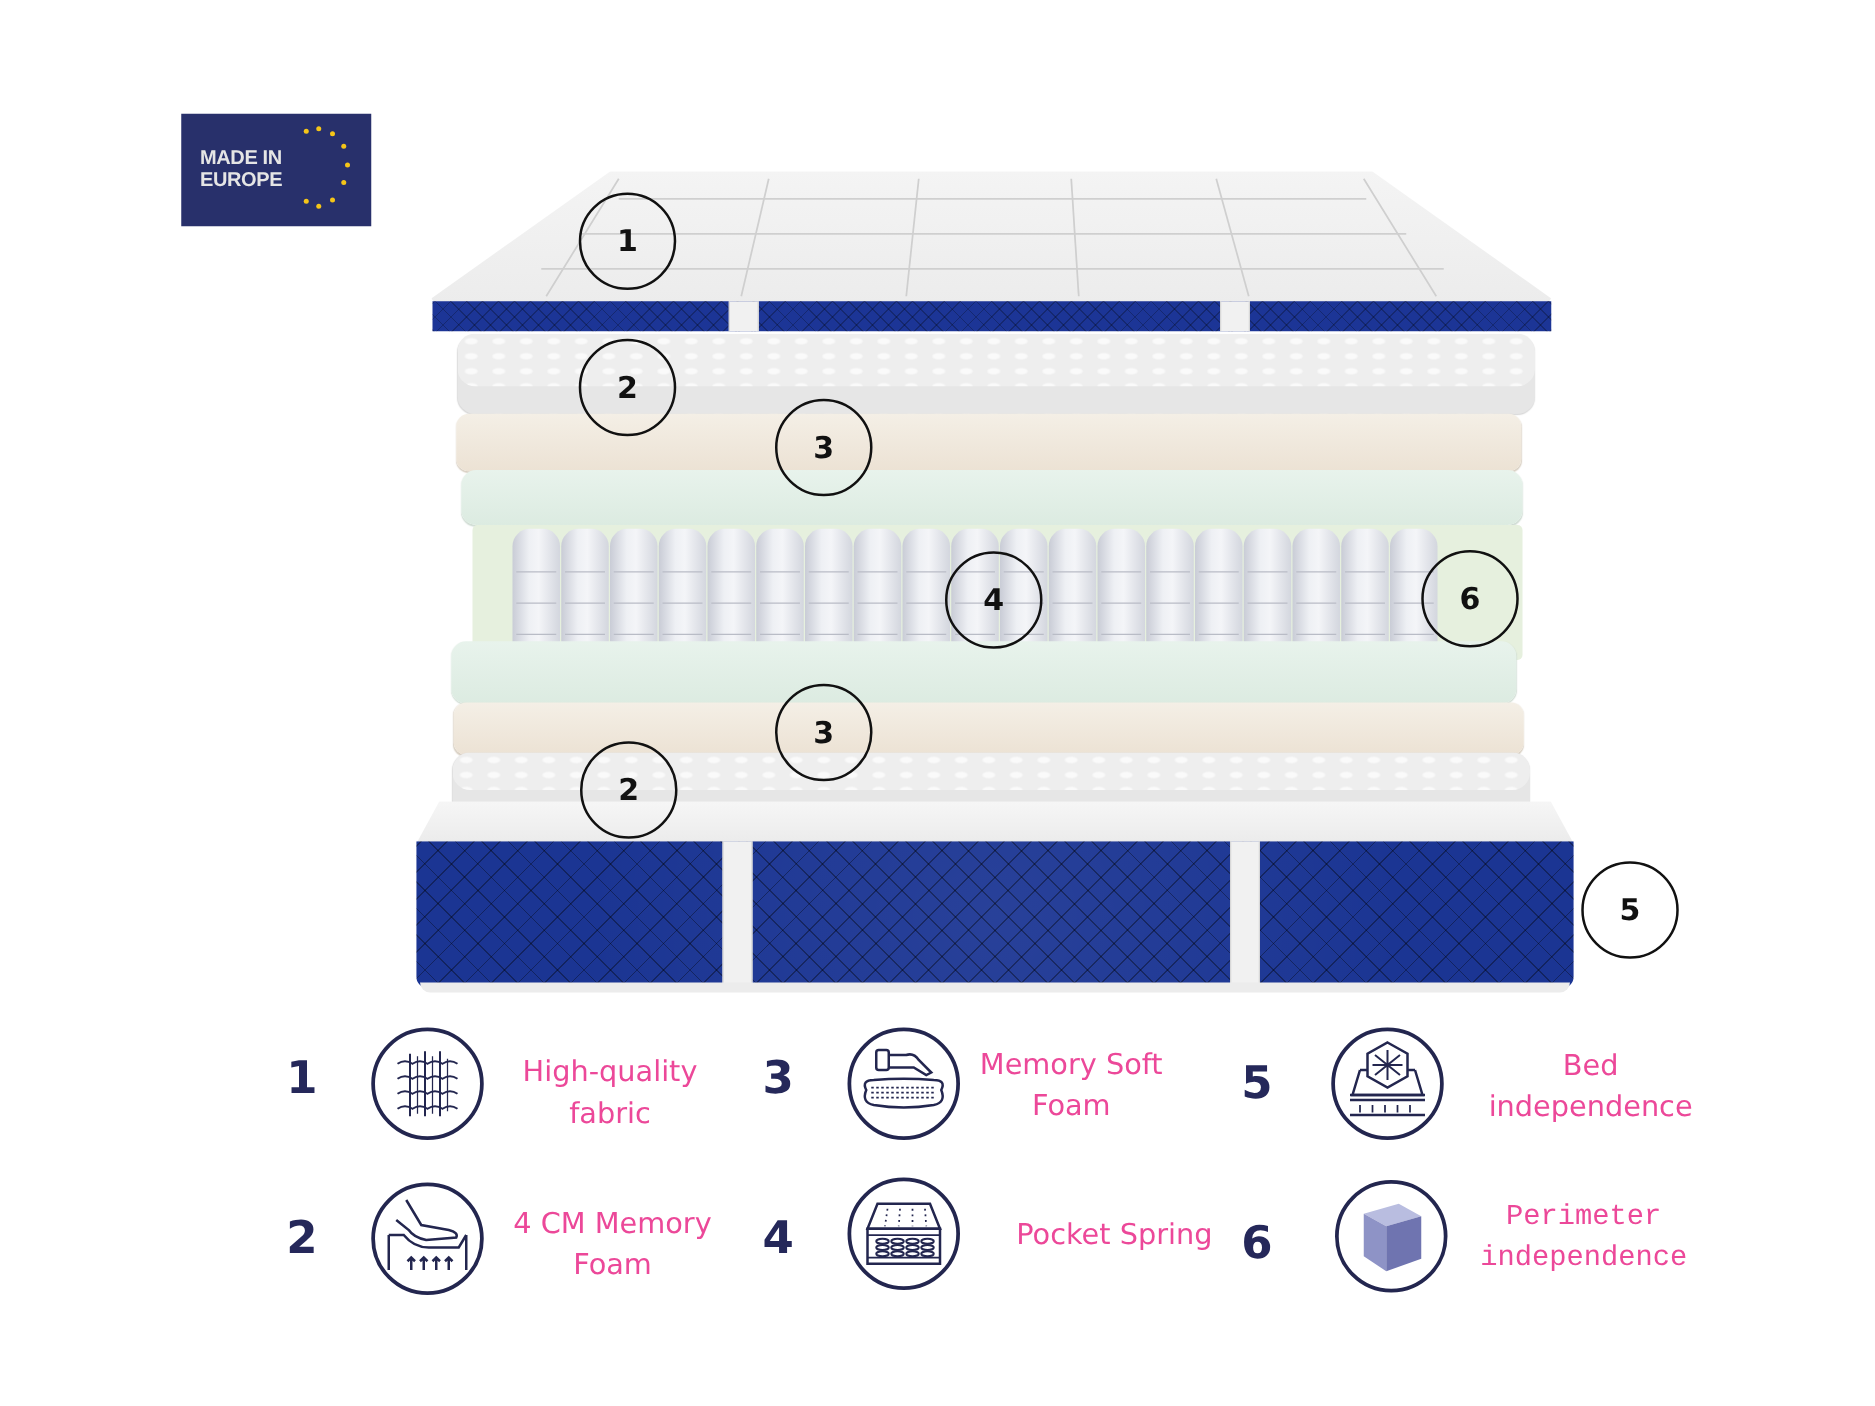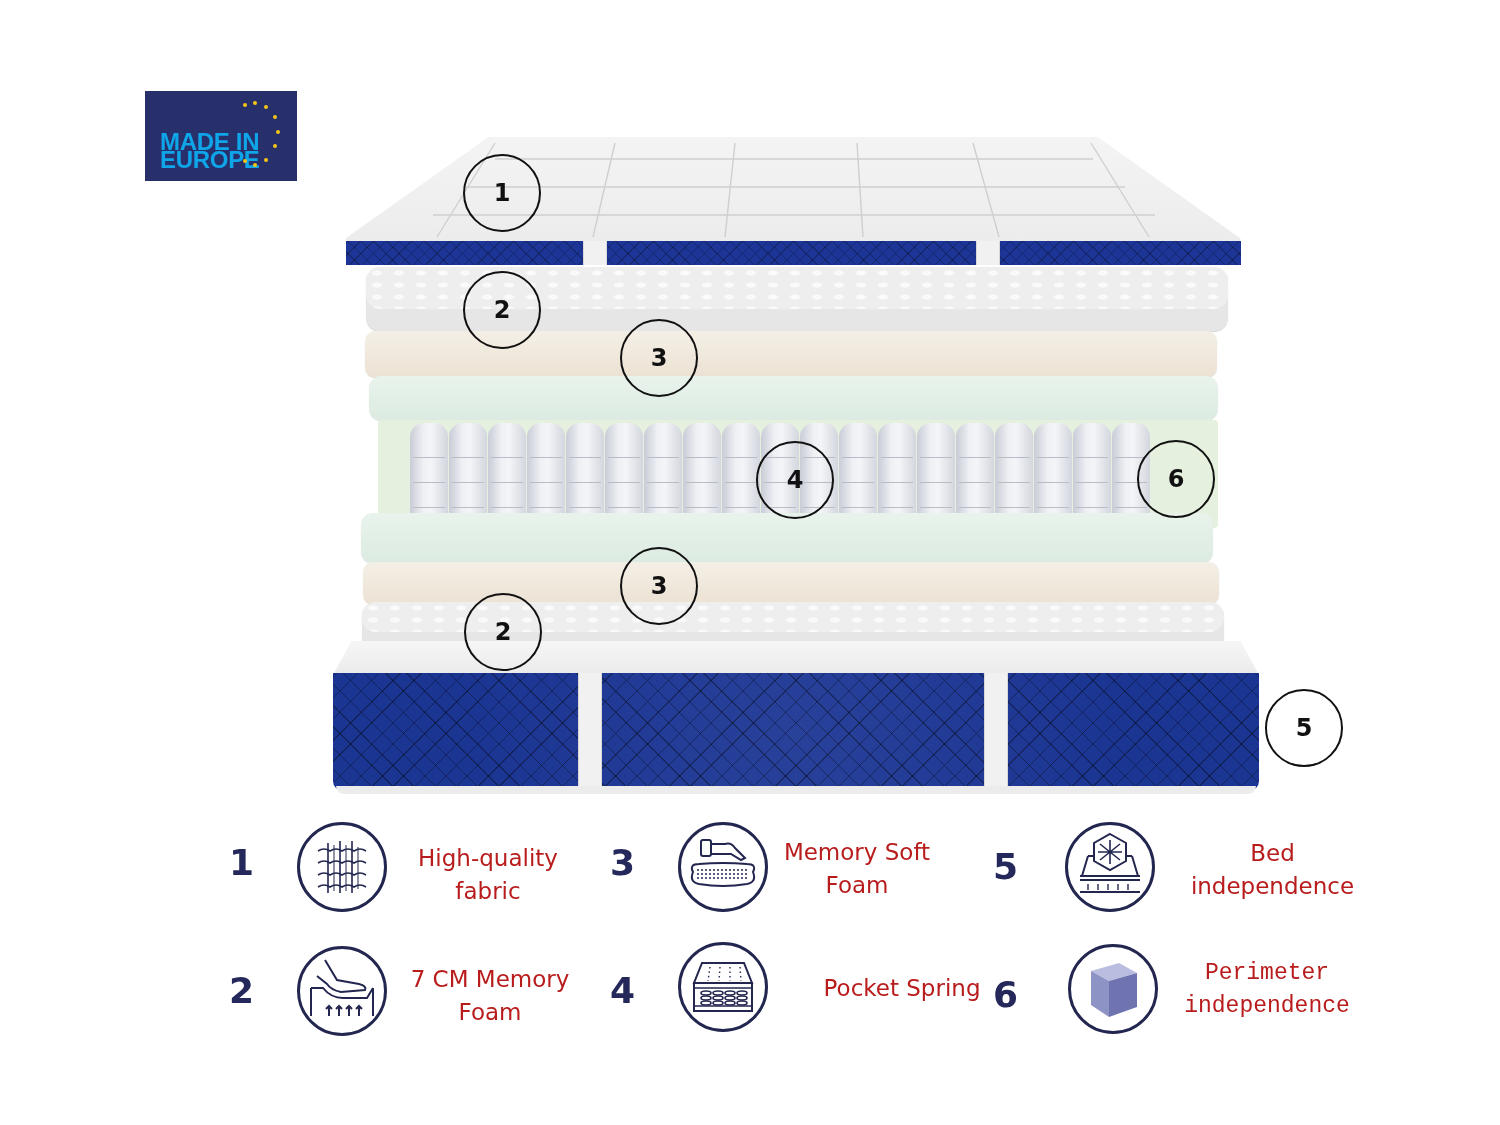--- a/index.html
+++ b/index.html
@@ -1,21 +1,21 @@
 <!DOCTYPE html>
 <html><head>
 <meta charset="utf-8">
 <style>
   * { box-sizing: border-box; margin: 0; padding: 0; }
   html, body { width: 1500px; height: 1125px; background: #ffffff; overflow: hidden; }
   body { position: relative; font-family: "DejaVu Sans", sans-serif; }
 
   
   .badge { position: absolute; left: 145px; top: 91px; width: 152px; height: 90px; background: #28306b; }
-  .badge-text { position: absolute; left: 15px; top: 42px; color: #0ea5e9; font-family: "Liberation Sans", sans-serif; font-weight: bold; font-size: 24px; line-height: 18px; letter-spacing: -0.3px; }
+  .badge-text { position: absolute; left: 15px; top: 27px; color: #e5e5e5; font-family: "Liberation Sans", sans-serif; font-weight: bold; font-size: 16px; line-height: 18px; letter-spacing: -0.3px; }
   .badge-stars { position: absolute; left: 85px; top: 8px; width: 55px; height: 74px; }
 
   
   .layer { position: absolute; }
   .topper-top {
     left: 345px; top: 137px; width: 896px; height: 106px;
     background: linear-gradient(#f4f4f4, #ececec);
     clip-path: polygon(16% 0, 84% 0, 100% 96%, 100% 100%, 0 100%, 0 96%);
     border-radius: 6px;
   }
@@ -78,21 +78,21 @@
   
   .legend-num {
     position: absolute; font-family: "DejaVu Sans", sans-serif; font-weight: bold;
     font-size: 36px; color: #25285a;
   }
   .legend-icon {
     position: absolute; width: 90px; height: 90px; border: 3px solid #23264f; border-radius: 50%;
     display: flex; align-items: center; justify-content: center; background: #fff;
   }
   .legend-label {
-    position: absolute; font-family: "DejaVu Sans", sans-serif; font-size: 23px; color: #b91c1c;
+    position: absolute; font-family: "DejaVu Sans", sans-serif; font-size: 23px; color: #ec4899;
     text-align: center; line-height: 33px; white-space: nowrap;
   }
 </style>
 </head>
 <body>
 
 <div class="badge">
   <div class="badge-text">
     <div>MADE IN</div>
     <div>EUROPE</div>
@@ -208,21 +208,21 @@
     <svg width="70" height="70" viewBox="0 0 70 70" fill="none" stroke="#23264f" stroke-width="2">
       <path d="M18 4 L30 24 L52 28 Q60 30 58 34 L34 36 Q24 34 20 28 L10 20"></path>
       <path d="M4 32 H16 Q24 42 36 42 H60 L66 32 M4 32 V60 M66 32 V60"></path>
       <path d="M22 60 V50 M19 53 L22 50 L25 53"></path>
       <path d="M32 60 V50 M29 53 L32 50 L35 53"></path>
       <path d="M42 60 V50 M39 53 L42 50 L45 53"></path>
       <path d="M52 60 V50 M49 53 L52 50 L55 53"></path>
     </svg>
   </div>
   <div class="legend-label" style="left:400px;top:963px;width:180px;">
-    <div>7 CM Memory</div>
+    <div>4 CM Memory</div>
     <div>Foam</div>
   </div>
 
   <div class="legend-num" style="left:610px;top:842px;">3</div>
   <div class="legend-icon" style="left:678px;top:822px;">
     <svg width="76" height="70" viewBox="0 0 76 70" fill="none" stroke="#23264f" stroke-width="2">
       <rect x="16" y="8" width="10" height="16" rx="2"></rect>
       <path d="M26 12 H40 Q46 10 50 16 L60 26 L56 28 L46 22 L34 22 H26"></path>
       <path d="M8 40 Q4 32 14 32 Q38 30 62 32 Q72 32 68 40 Q72 50 62 52 Q38 56 14 52 Q4 50 8 40 Z"></path>
       <g stroke-width="1.4" stroke-dasharray="2 2">
@@ -253,21 +253,21 @@
           <ellipse cx="30" cy="48" rx="5" ry="2"></ellipse>
         <ellipse cx="42" cy="38" rx="5" ry="2"></ellipse>
           <ellipse cx="42" cy="43" rx="5" ry="2"></ellipse>
           <ellipse cx="42" cy="48" rx="5" ry="2"></ellipse>
         <ellipse cx="54" cy="38" rx="5" ry="2"></ellipse>
           <ellipse cx="54" cy="43" rx="5" ry="2"></ellipse>
           <ellipse cx="54" cy="48" rx="5" ry="2"></ellipse>
       </g>
     </svg>
   </div>
-  <div class="legend-label" style="left:812px;top:972px;width:180px;">
+  <div class="legend-label" style="left:790px;top:972px;width:180px;text-align:right;">
     <div>Pocket Spring</div>
   </div>
 
   <div class="legend-num" style="left:993px;top:846px;">5</div>
   <div class="legend-icon" style="left:1065px;top:822px;">
     <svg width="76" height="70" viewBox="0 0 76 70" fill="none" stroke="#23264f" stroke-width="2">
       <path d="M38 2 L54 11 V29 L38 38 L22 29 V11 Z"></path>
       <path d="M38 8 V32 M28 12 L48 28 M48 12 L28 28 M26 20 H50" stroke-width="1.6"></path>
       <path d="M16 24 L10 44 H66 L60 24 M16 24 H22 M54 24 H60"></path>
       <path d="M8 44 H68 M8 48 H68 M8 60 H68"></path>

